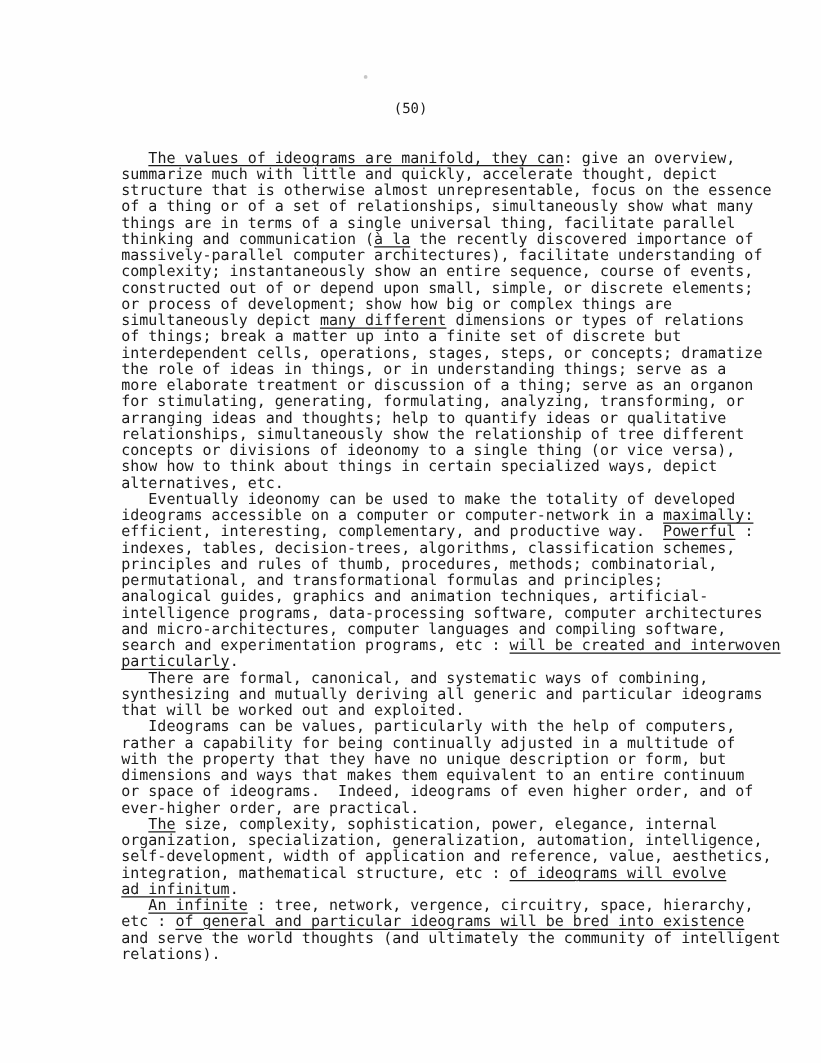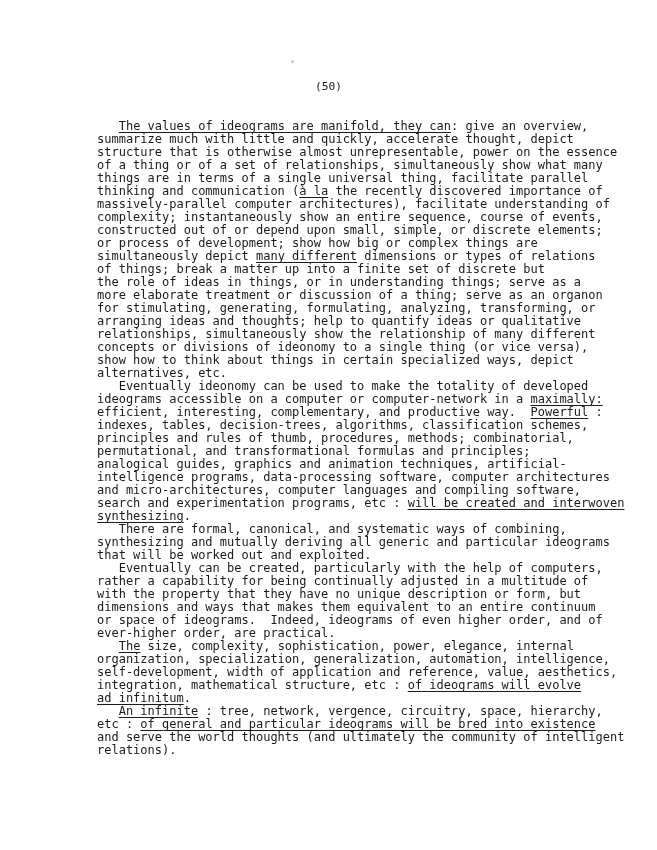--- a/index.html
+++ b/index.html
@@ -50,59 +50,60 @@
 </head>
 <body>
 
 <div class="page">
   <div class="speck"></div>
   <div class="page-number">(50)</div>
   <div class="doc">
       <div>
         <div class="line"><span>   </span><span class="u">The values of ideograms are manifold, they can</span><span>: give an overview,</span></div>
         <div class="line"><span>summarize much with little and quickly, accelerate thought, depict</span></div>
-        <div class="line"><span>structure that is otherwise almost unrepresentable, power on the essence</span></div>
+        <div class="line"><span>structure that is otherwise almost unrepresentable, focus on the essence</span></div>
         <div class="line"><span>of a thing or of a set of relationships, simultaneously show what many</span></div>
         <div class="line"><span>things are in terms of a single universal thing, facilitate parallel</span></div>
         <div class="line"><span>thinking and communication (</span><span class="u">à la</span><span> the recently discovered importance of</span></div>
         <div class="line"><span>massively-parallel computer architectures), facilitate understanding of</span></div>
         <div class="line"><span>complexity; instantaneously show an entire sequence, course of events,</span></div>
         <div class="line"><span>constructed out of or depend upon small, simple, or discrete elements;</span></div>
         <div class="line"><span>or process of development; show how big or complex things are</span></div>
         <div class="line"><span>simultaneously depict </span><span class="u">many different</span><span> dimensions or types of relations</span></div>
         <div class="line"><span>of things; break a matter up into a finite set of discrete but</span></div>
+        <div class="line"><span>interdependent cells, operations, stages, steps, or concepts; dramatize</span></div>
         <div class="line"><span>the role of ideas in things, or in understanding things; serve as a</span></div>
         <div class="line"><span>more elaborate treatment or discussion of a thing; serve as an organon</span></div>
         <div class="line"><span>for stimulating, generating, formulating, analyzing, transforming, or</span></div>
         <div class="line"><span>arranging ideas and thoughts; help to quantify ideas or qualitative</span></div>
-        <div class="line"><span>relationships, simultaneously show the relationship of many different</span></div>
+        <div class="line"><span>relationships, simultaneously show the relationship of tree different</span></div>
         <div class="line"><span>concepts or divisions of ideonomy to a single thing (or vice versa),</span></div>
         <div class="line"><span>show how to think about things in certain specialized ways, depict</span></div>
         <div class="line"><span>alternatives, etc.</span></div>
       </div>
       <div>
         <div class="line"><span>   Eventually ideonomy can be used to make the totality of developed</span></div>
         <div class="line"><span>ideograms accessible on a computer or computer-network in a </span><span class="u">maximally:</span></div>
         <div class="line"><span>efficient, interesting, complementary, and productive way.  </span><span class="u">Powerful</span><span> :</span></div>
         <div class="line"><span>indexes, tables, decision-trees, algorithms, classification schemes,</span></div>
         <div class="line"><span>principles and rules of thumb, procedures, methods; combinatorial,</span></div>
         <div class="line"><span>permutational, and transformational formulas and principles;</span></div>
         <div class="line"><span>analogical guides, graphics and animation techniques, artificial-</span></div>
         <div class="line"><span>intelligence programs, data-processing software, computer architectures</span></div>
         <div class="line"><span>and micro-architectures, computer languages and compiling software,</span></div>
         <div class="line"><span>search and experimentation programs, etc : </span><span class="u">will be created and interwoven</span></div>
-        <div class="line"><span class="u">synthesizing</span><span>.</span></div>
+        <div class="line"><span class="u">particularly</span><span>.</span></div>
       </div>
       <div>
         <div class="line"><span>   There are formal, canonical, and systematic ways of combining,</span></div>
         <div class="line"><span>synthesizing and mutually deriving all generic and particular ideograms</span></div>
         <div class="line"><span>that will be worked out and exploited.</span></div>
       </div>
       <div>
-        <div class="line"><span>   Eventually can be created, particularly with the help of computers,</span></div>
+        <div class="line"><span>   Ideograms can be values, particularly with the help of computers,</span></div>
         <div class="line"><span>rather a capability for being continually adjusted in a multitude of</span></div>
         <div class="line"><span>with the property that they have no unique description or form, but</span></div>
         <div class="line"><span>dimensions and ways that makes them equivalent to an entire continuum</span></div>
         <div class="line"><span>or space of ideograms.  Indeed, ideograms of even higher order, and of</span></div>
         <div class="line"><span>ever-higher order, are practical.</span></div>
       </div>
       <div>
         <div class="line"><span>   </span><span class="u">The</span><span> size, complexity, sophistication, power, elegance, internal</span></div>
         <div class="line"><span>organization, specialization, generalization, automation, intelligence,</span></div>
         <div class="line"><span>self-development, width of application and reference, value, aesthetics,</span></div>

